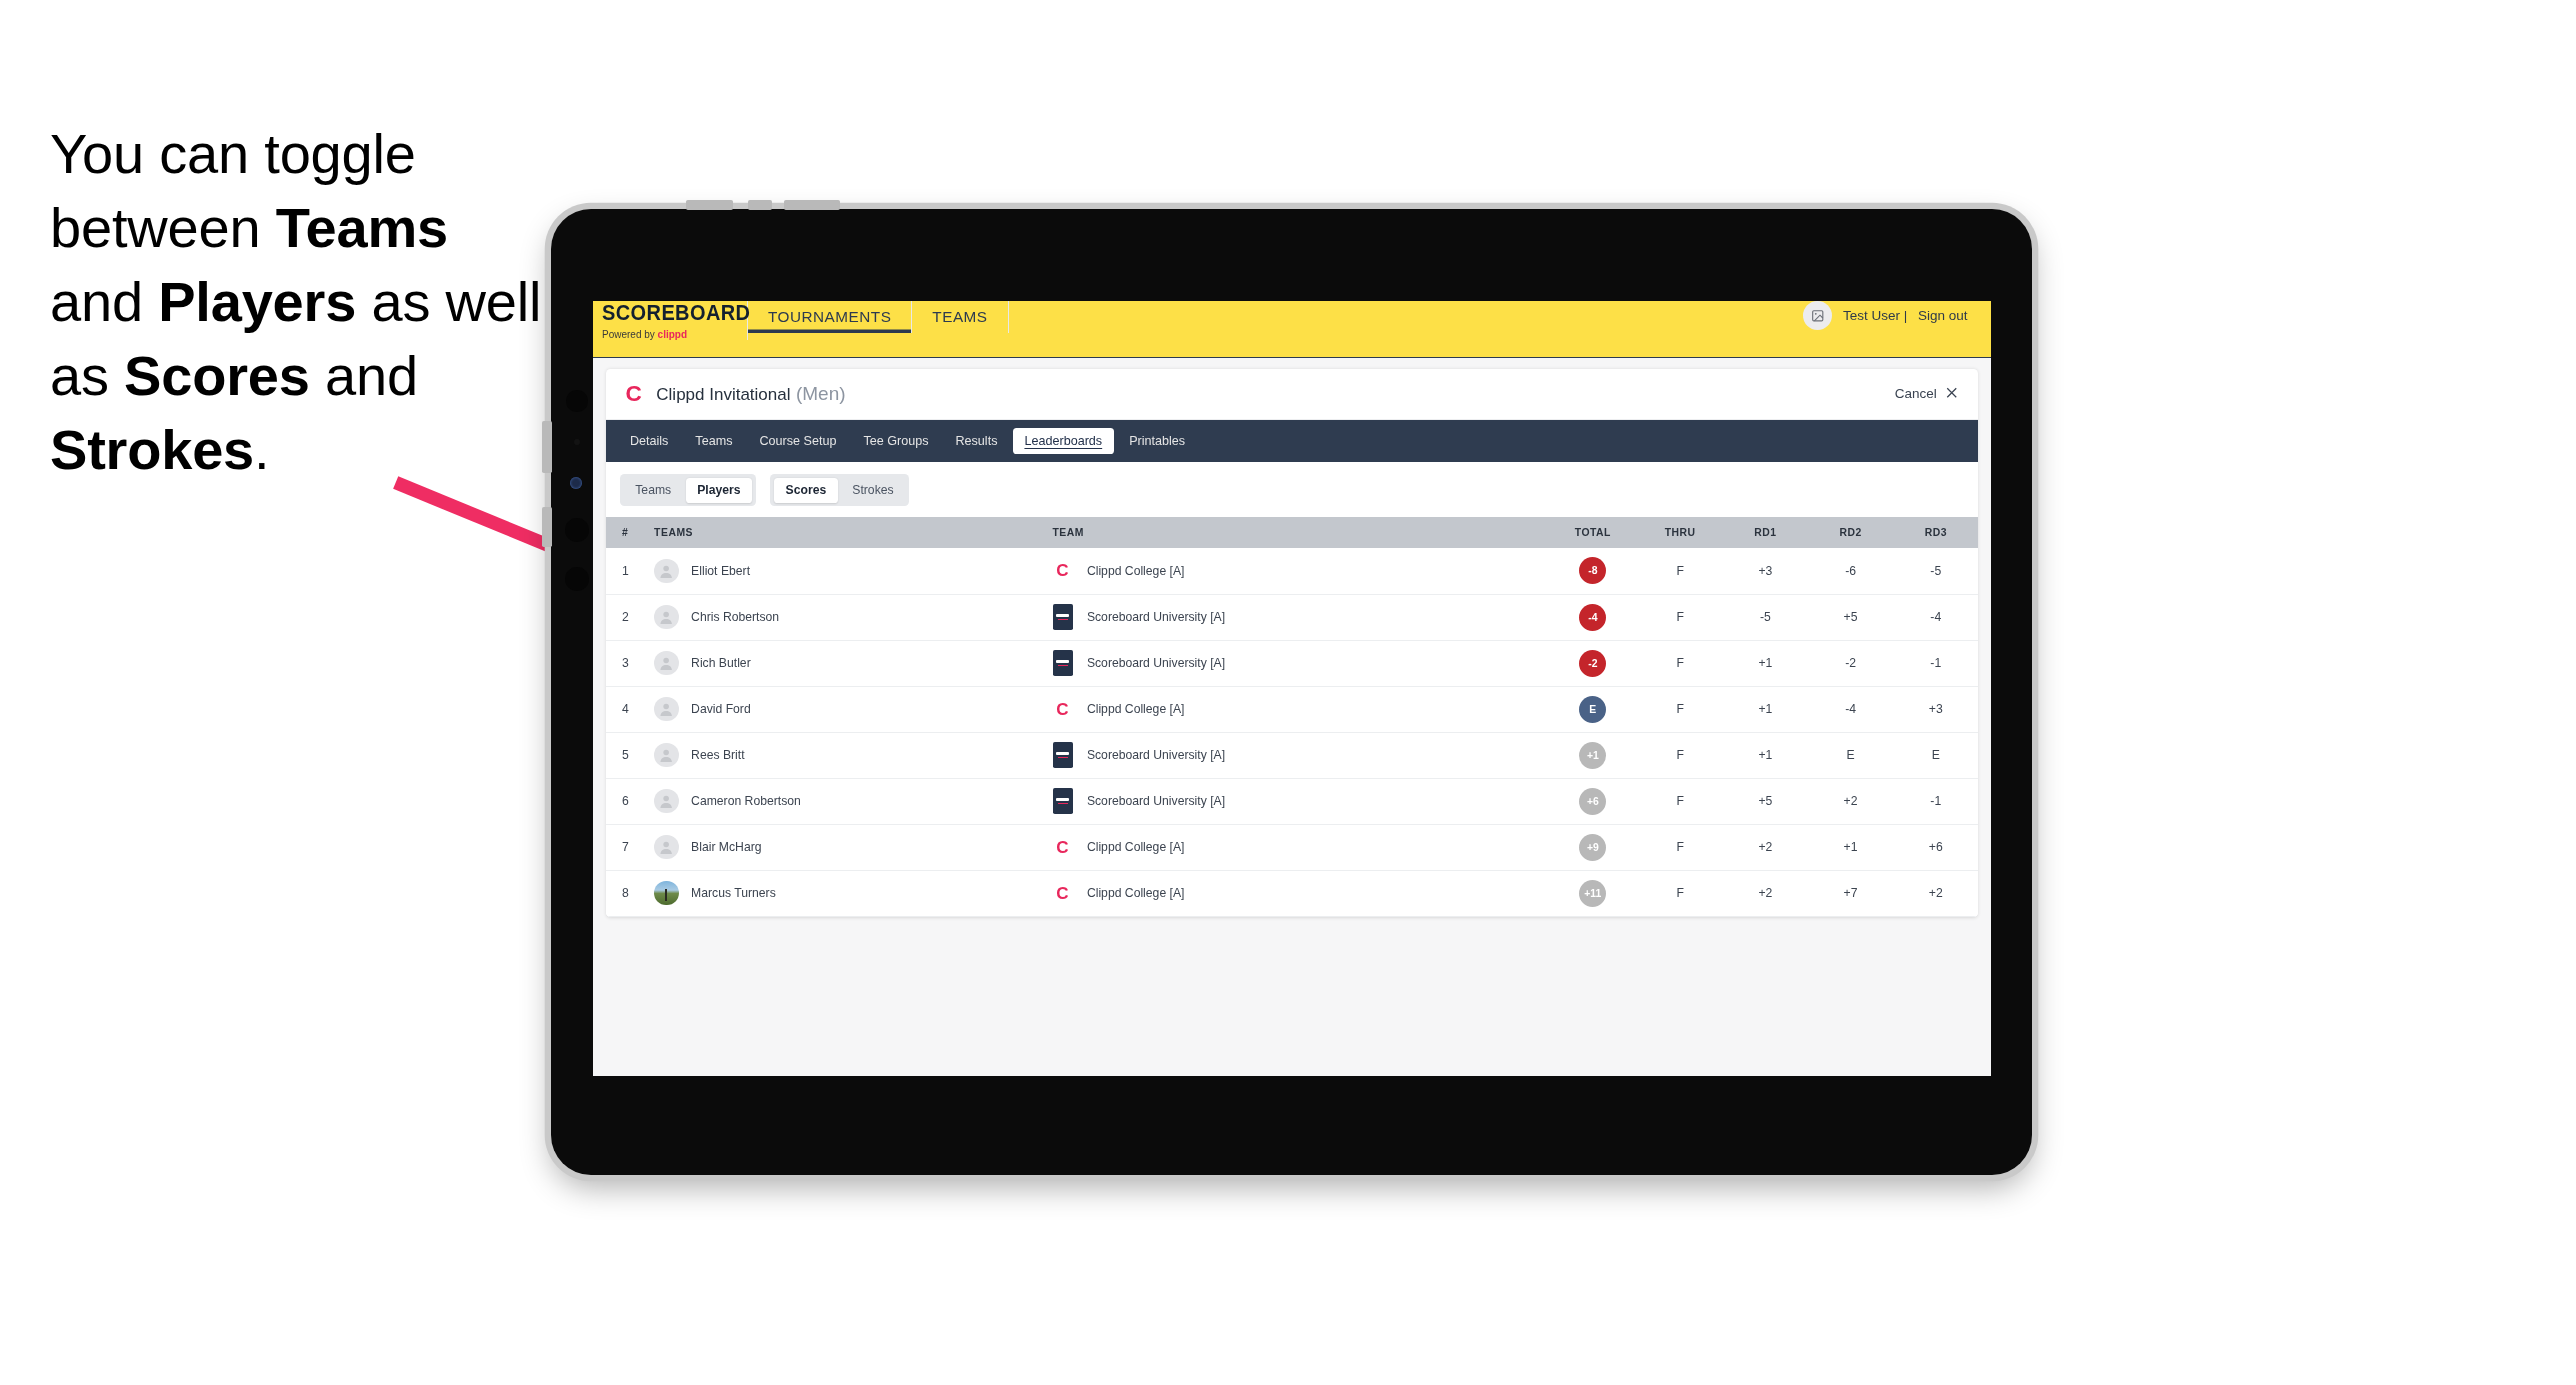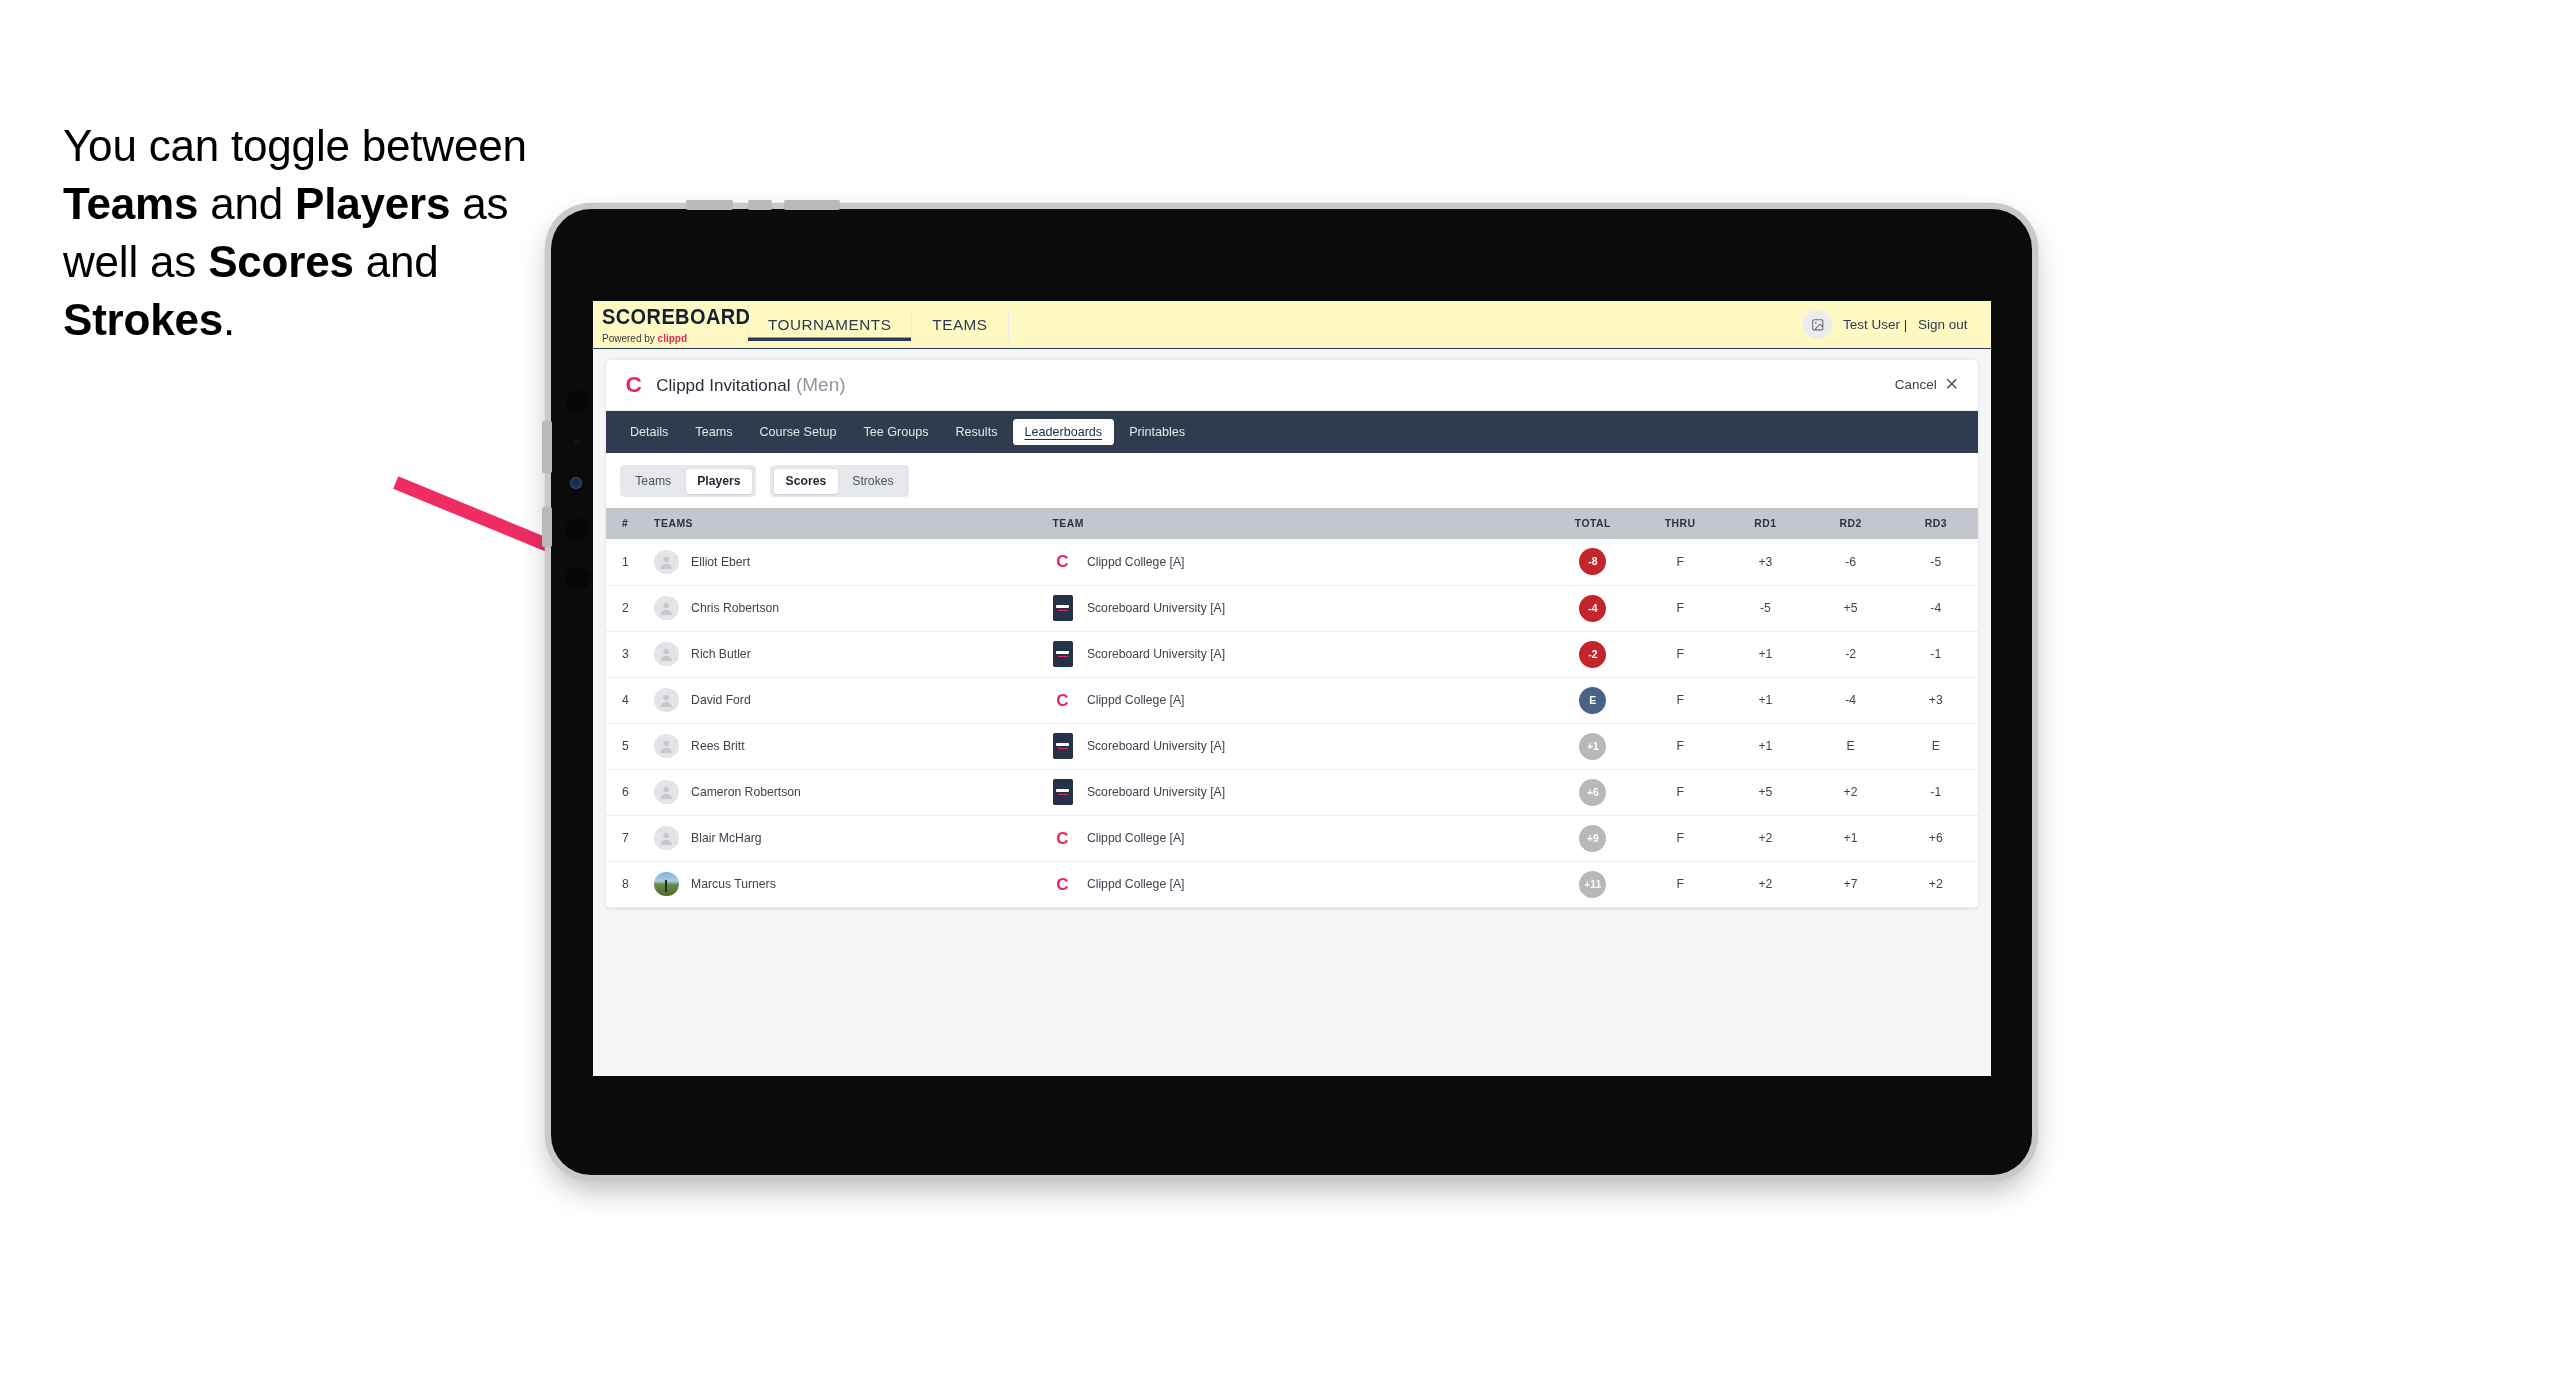--- a/index.html
+++ b/index.html
@@ -13,22 +13,22 @@
   .slide { position: relative; width: 2576px; height: 1386px; background:#fff; }
 
   
   .anno {
     position: absolute;
     color: #000;
     line-height: 1.32;
     letter-spacing: -0.2px;
   }
   .anno-left {
-    left: 63px; top: 117px; width: 506px;
-    font-size: 44px; font-weight: 400;
+    left: 50px; top: 117px; width: 506px;
+    font-size: 56px; font-weight: 400;
   }
   .anno-left b { font-weight: 700; }
   .anno-right {
     left: 2086px; top: 912px; width: 488px;
     font-size: 41px; font-weight: 700;
   }
 
   
   .arrow-svg { position:absolute; left:388px; top:470px; width:280px; height:117px; }
 
@@ -58,22 +58,22 @@
 
   
   .screen {
     position: absolute; left: 42px; top: 92px;
     width: 1398px; height: 775px;
     background: #f6f6f7; overflow: hidden;
   }
 
   
   .appbar {
-    height: 48px; background: #fef9c3;
-    display: flex; align-items: center;
+    height: 57px; background: #fde047;
+    display: flex; align-items: flex-start;
     border-bottom: 1.8px solid #2c3a4f;
     position: relative;
   }
   .brand {
     width: 155px; display:flex; flex-direction:column; justify-content:center;
     padding-left: 9px;
     border-right: 0.9px solid #e8e8ea;
   }
   .brand-title {
     font-size: 20px; font-weight: 700; color: #14202f;

